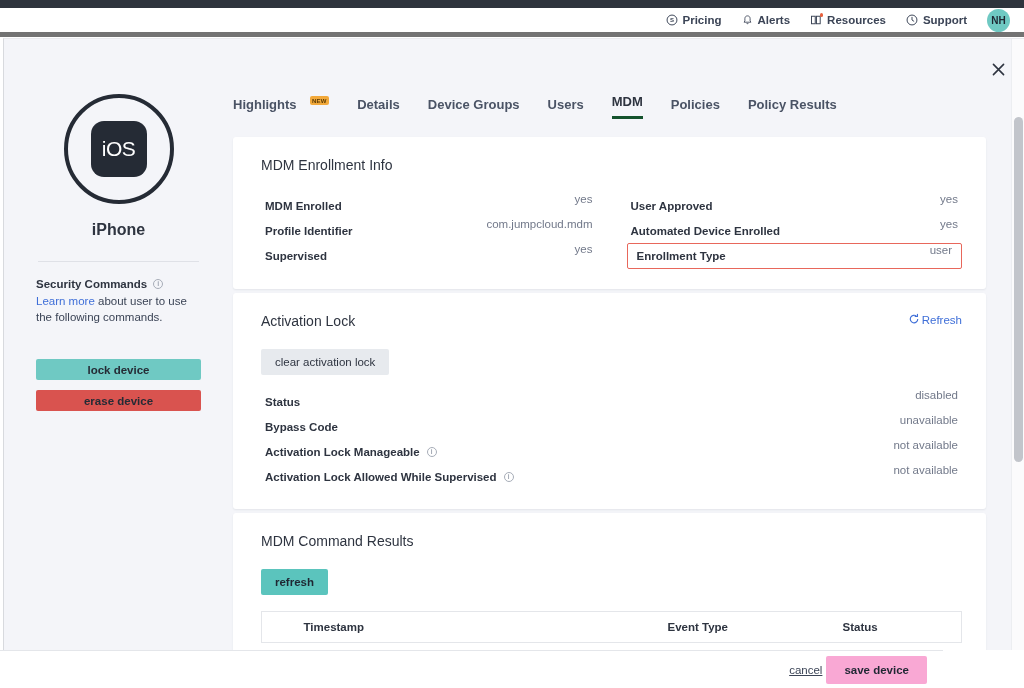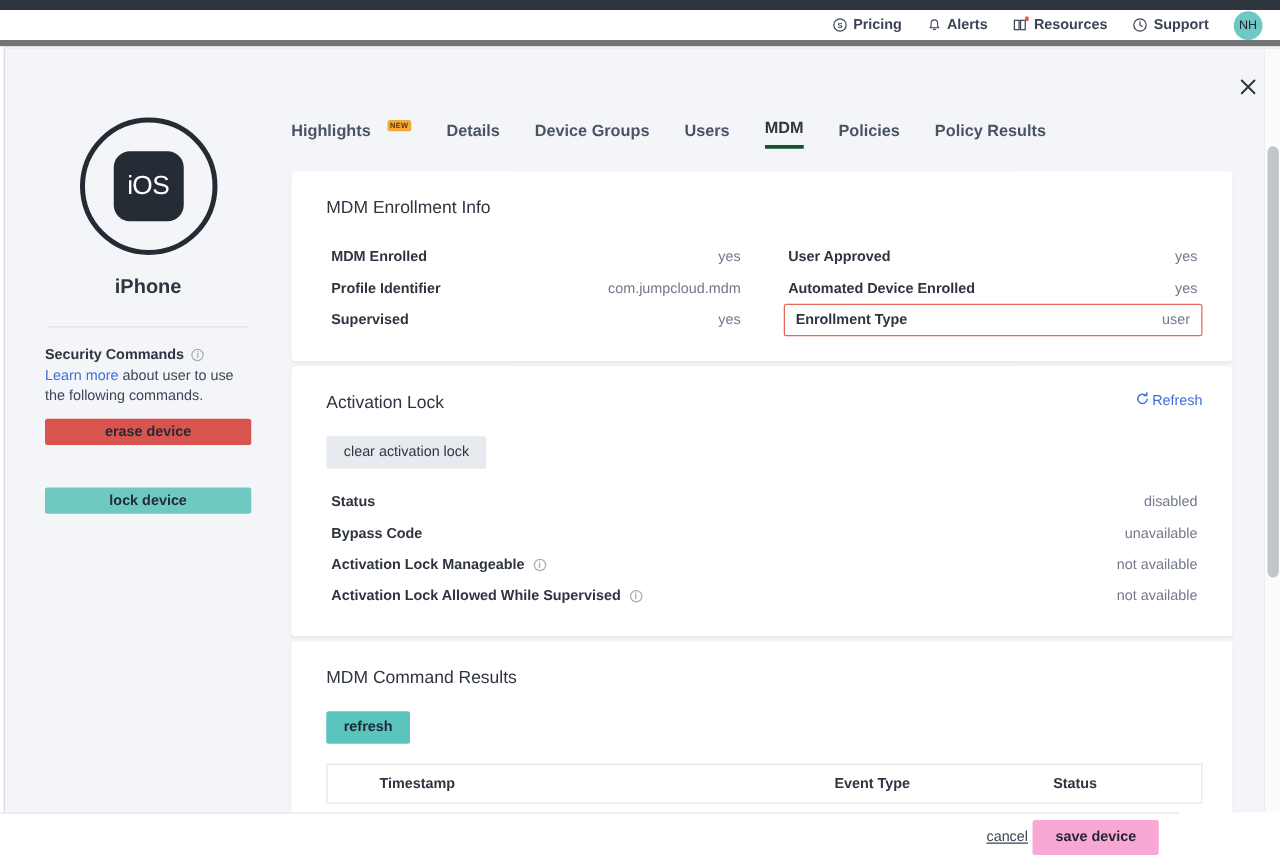--- a/index.html
+++ b/index.html
@@ -26,21 +26,21 @@
   }
   .hdr-item {
     display: flex; align-items: center; gap: 5px;
     font-size: 11.5px; font-weight: bold; color: #3b4456;
     margin-left: 20px; cursor: pointer; white-space: nowrap;
   }
   .hdr-ico { display: inline-flex; align-items: center; justify-content: center; }
   .avatar {
     width: 23px; height: 23px; border-radius: 50%;
     background: #6fc9c3; color: #1f2733;
-    font-size: 10px; font-weight: normal;
+    font-size: 10px; font-weight: bold;
     display: flex; align-items: center; justify-content: center;
     margin-left: 20px; cursor: pointer;
   }
   .res-wrap { position: relative; }
   .res-dot {
     position: absolute; right: -1px; top: -1px;
     width: 3.5px; height: 3.5px; border-radius: 50%; background: #e8603c;
   }
 
   
@@ -132,21 +132,21 @@
   .card-head { display: flex; align-items: flex-start; justify-content: space-between; }
   .refresh-link {
     display: flex; align-items: center; gap: 2px;
     color: #3f6fd8; font-size: 11.5px; cursor: pointer;
   }
 
   
   .kv-grid { display: flex; gap: 30px; }
   .kv-col { flex: 1; }
   .kv-row {
-    display: flex; align-items: center; justify-content: space-between;
+    display: flex; justify-content: space-between;
     height: 25px; padding: 0 4px;
   }
   .kv-k {
     font-size: 11.5px; font-weight: bold; color: #2e3440;
     display: flex; align-items: center; gap: 7px;
   }
   .kv-v { font-size: 11.5px; color: #72798a; }
   .kv-row.flagged {
     border: 1px solid #e8675b; border-radius: 2px; padding: 0 9px;
     height: 26px;
@@ -270,22 +270,22 @@
     <div class="sep"></div>
 
     <div class="sec-title">
       <span>Security Commands</span>
       <i class="info-i">i</i>
     </div>
     <div class="sec-desc">
       <span class="lnk">Learn more</span><span> about user to use the following commands.</span>
     </div>
 
+    <button class="cmd-btn cmd-lock">lock device</button>
     <button class="cmd-btn cmd-erase">erase device</button>
-    <button class="cmd-btn cmd-lock">lock device</button>
   </div>
 
   <div class="right-col">
 
     <div class="tabs">
       <div class="tab">
         <span>Highlights</span>
         <span class="new-badge">NEW</span>
       </div>
       <div class="tab">Details</div>

